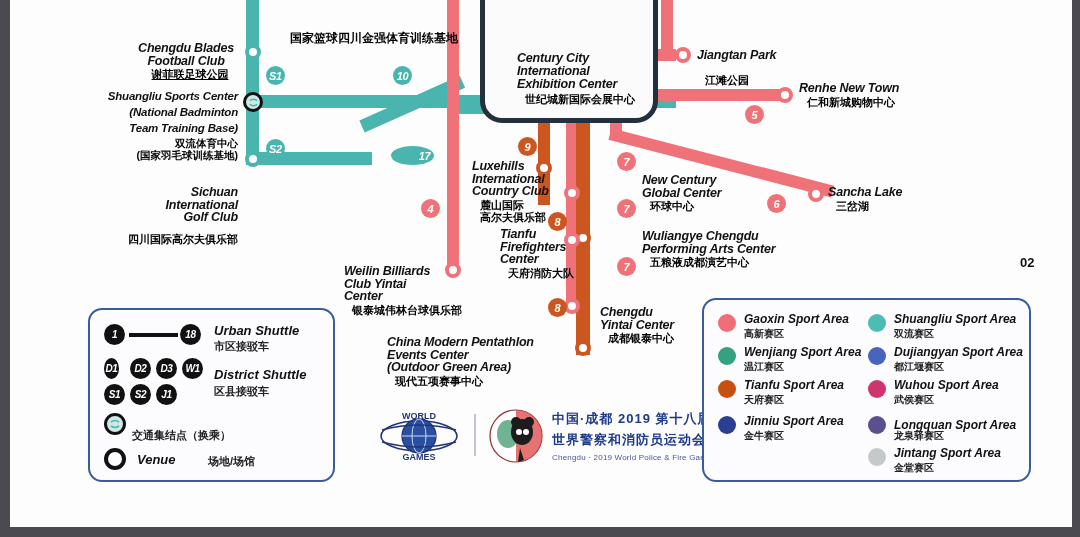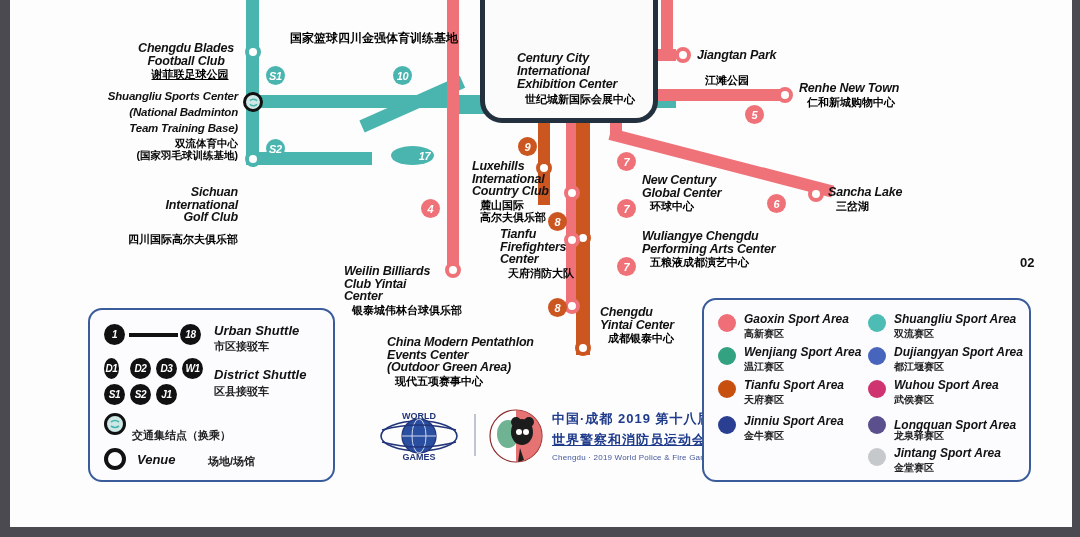--- a/index.html
+++ b/index.html
@@ -301,18 +301,18 @@
         <circle cx="28" cy="14" r="5" fill="#1c1c1c"></circle>
         <circle cx="41" cy="14" r="5" fill="#1c1c1c"></circle>
         <circle cx="31" cy="24" r="3" fill="#fff"></circle>
         <circle cx="38" cy="24" r="3" fill="#fff"></circle>
         <path d="M32 40 L30 54 L36 52 Z" fill="#1c1c1c"></path>
       </svg>
     </div>
 
     <div style="position:absolute;left:178px;top:10px;">
       <div style="font-size:13px;font-weight:bold;color:#1e3a8a;letter-spacing:1px;white-space:nowrap;">中国·成都 2019 第十八届</div>
-      <div style="font-size:13px;font-weight:bold;color:#1e3a8a;letter-spacing:1px;margin-top:3px;white-space:nowrap;text-decoration:underline;">世界警察和消防员运动会</div>
+      <div style="font-size:13px;font-weight:bold;color:#1e3a8a;letter-spacing:1px;margin-top:3px;white-space:nowrap;">世界警察和消防员运动会</div>
       <div style="font-size:8px;color:#44589c;margin-top:4px;white-space:nowrap;letter-spacing:0.2px;">Chengdu · 2019 World Police &amp; Fire Games</div>
     </div>
   </div>
 
 </div>
 
 </body></html>

